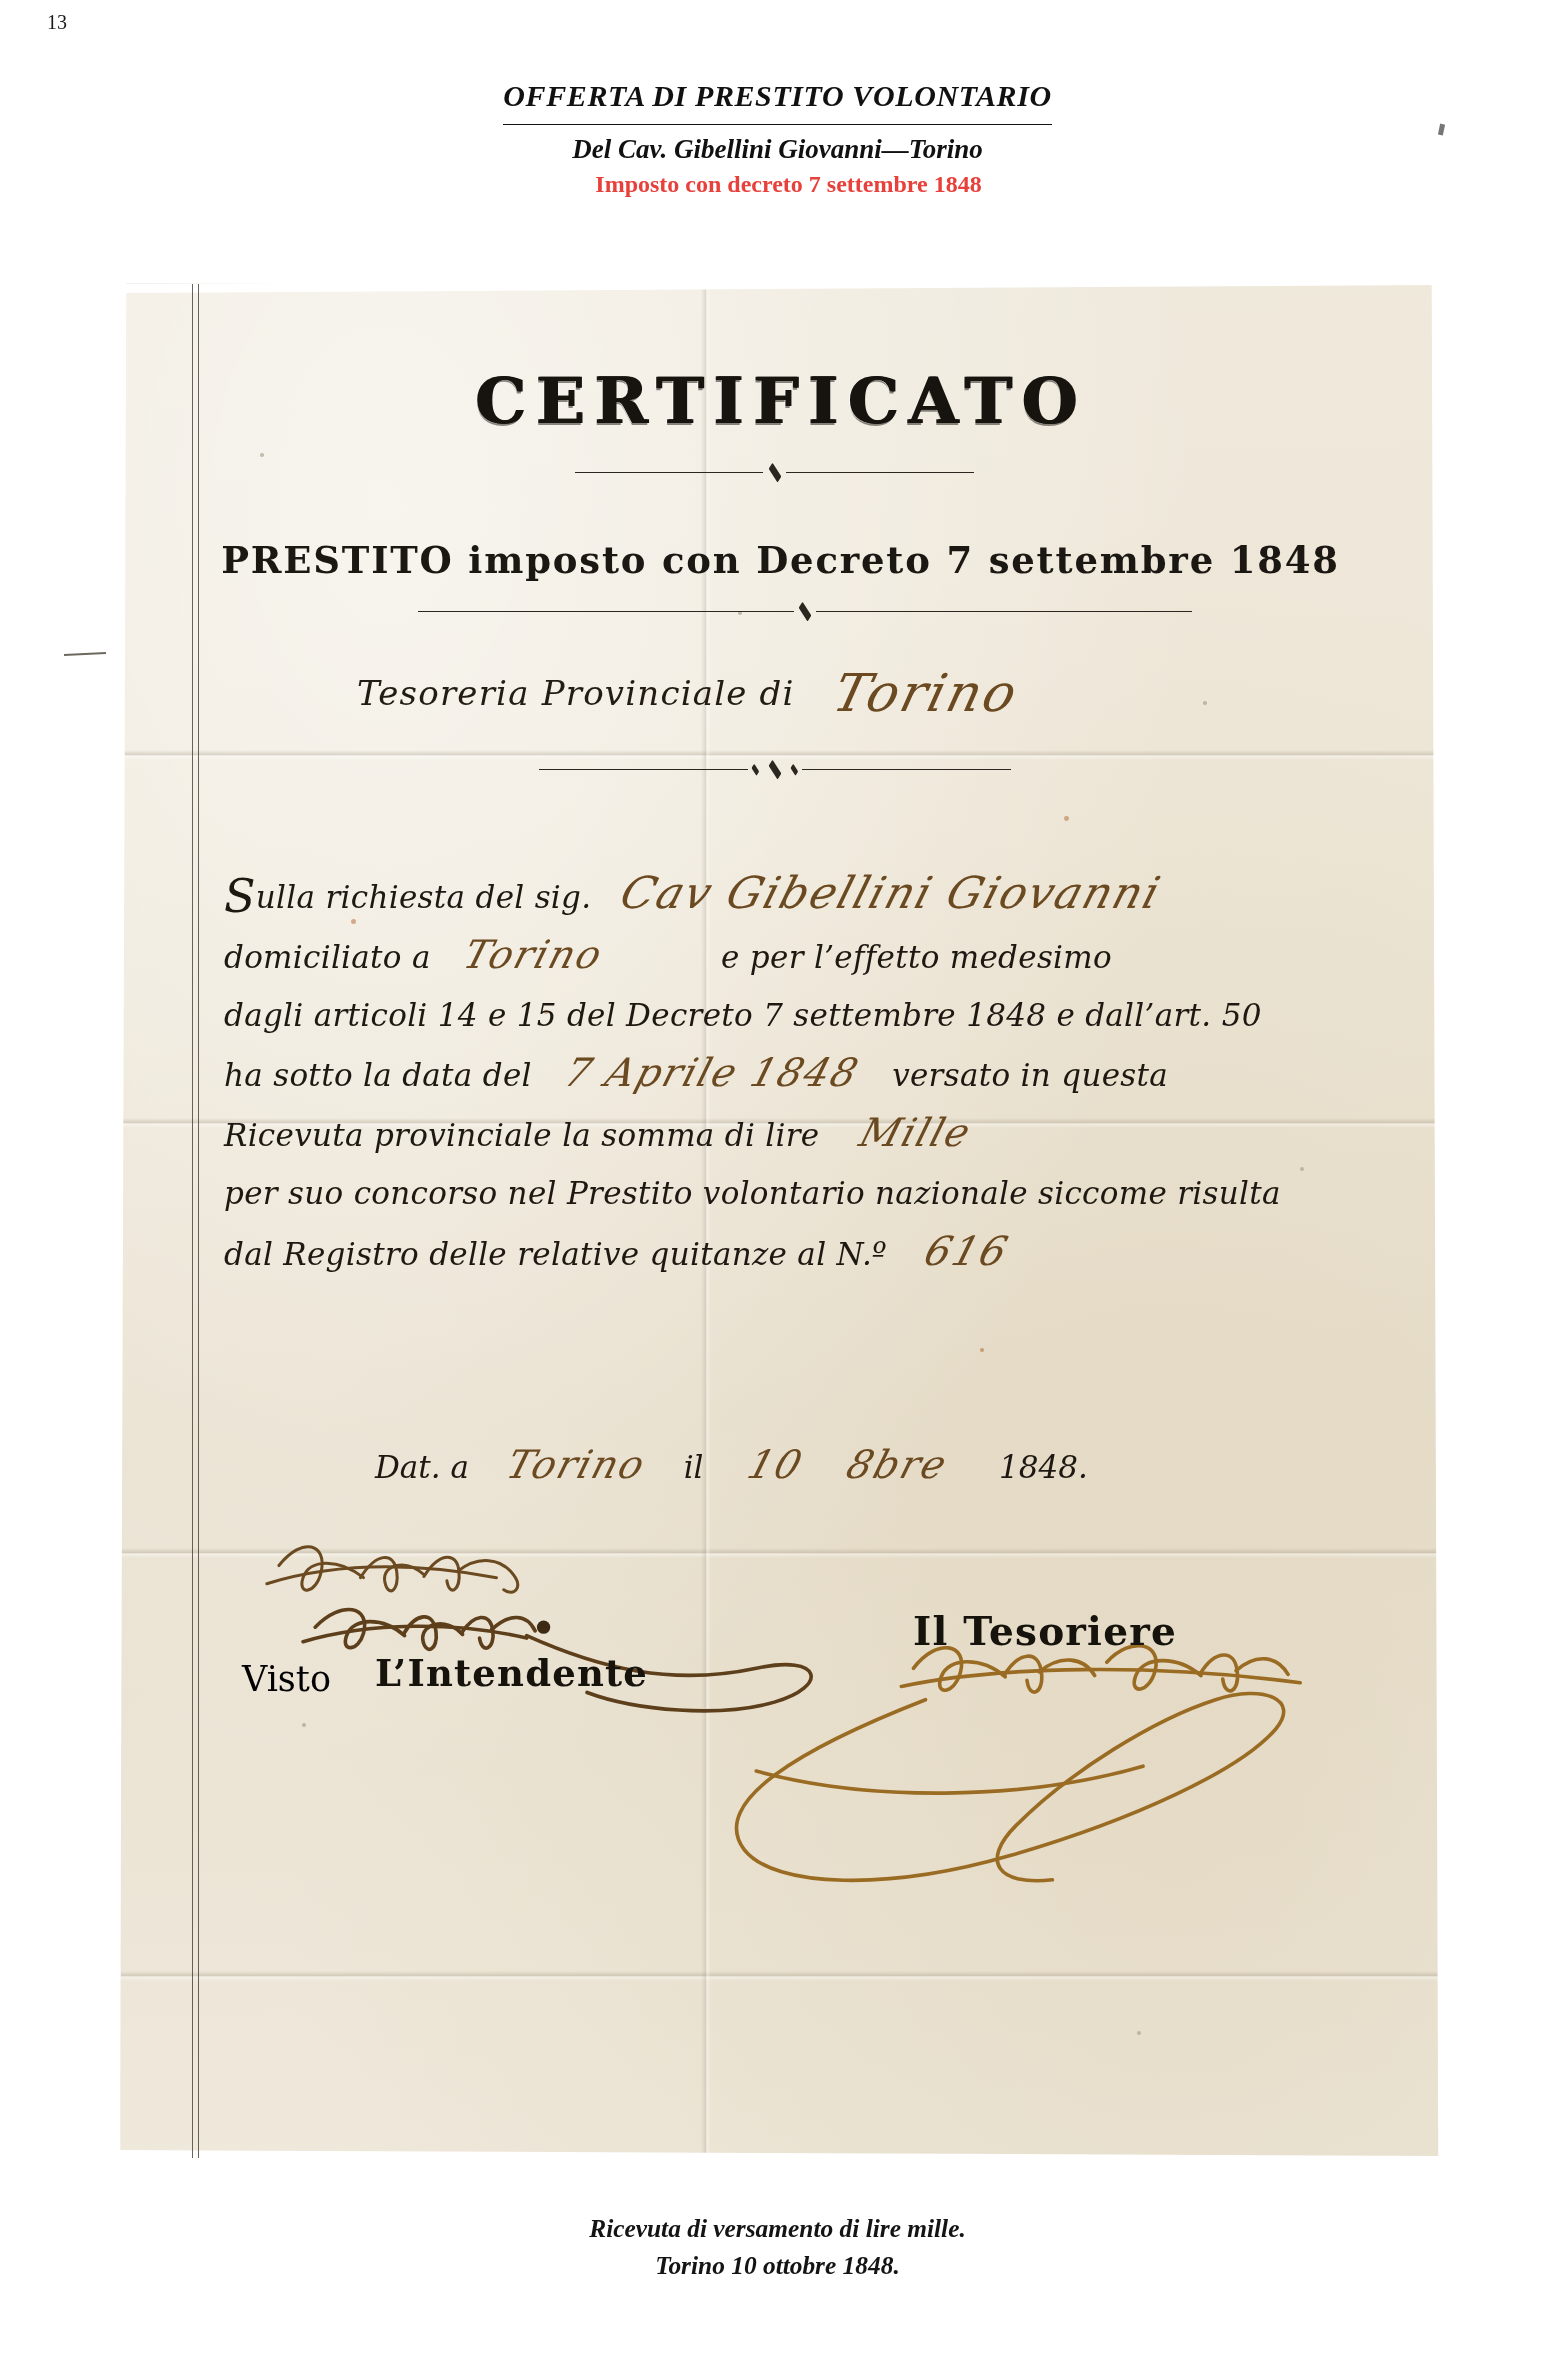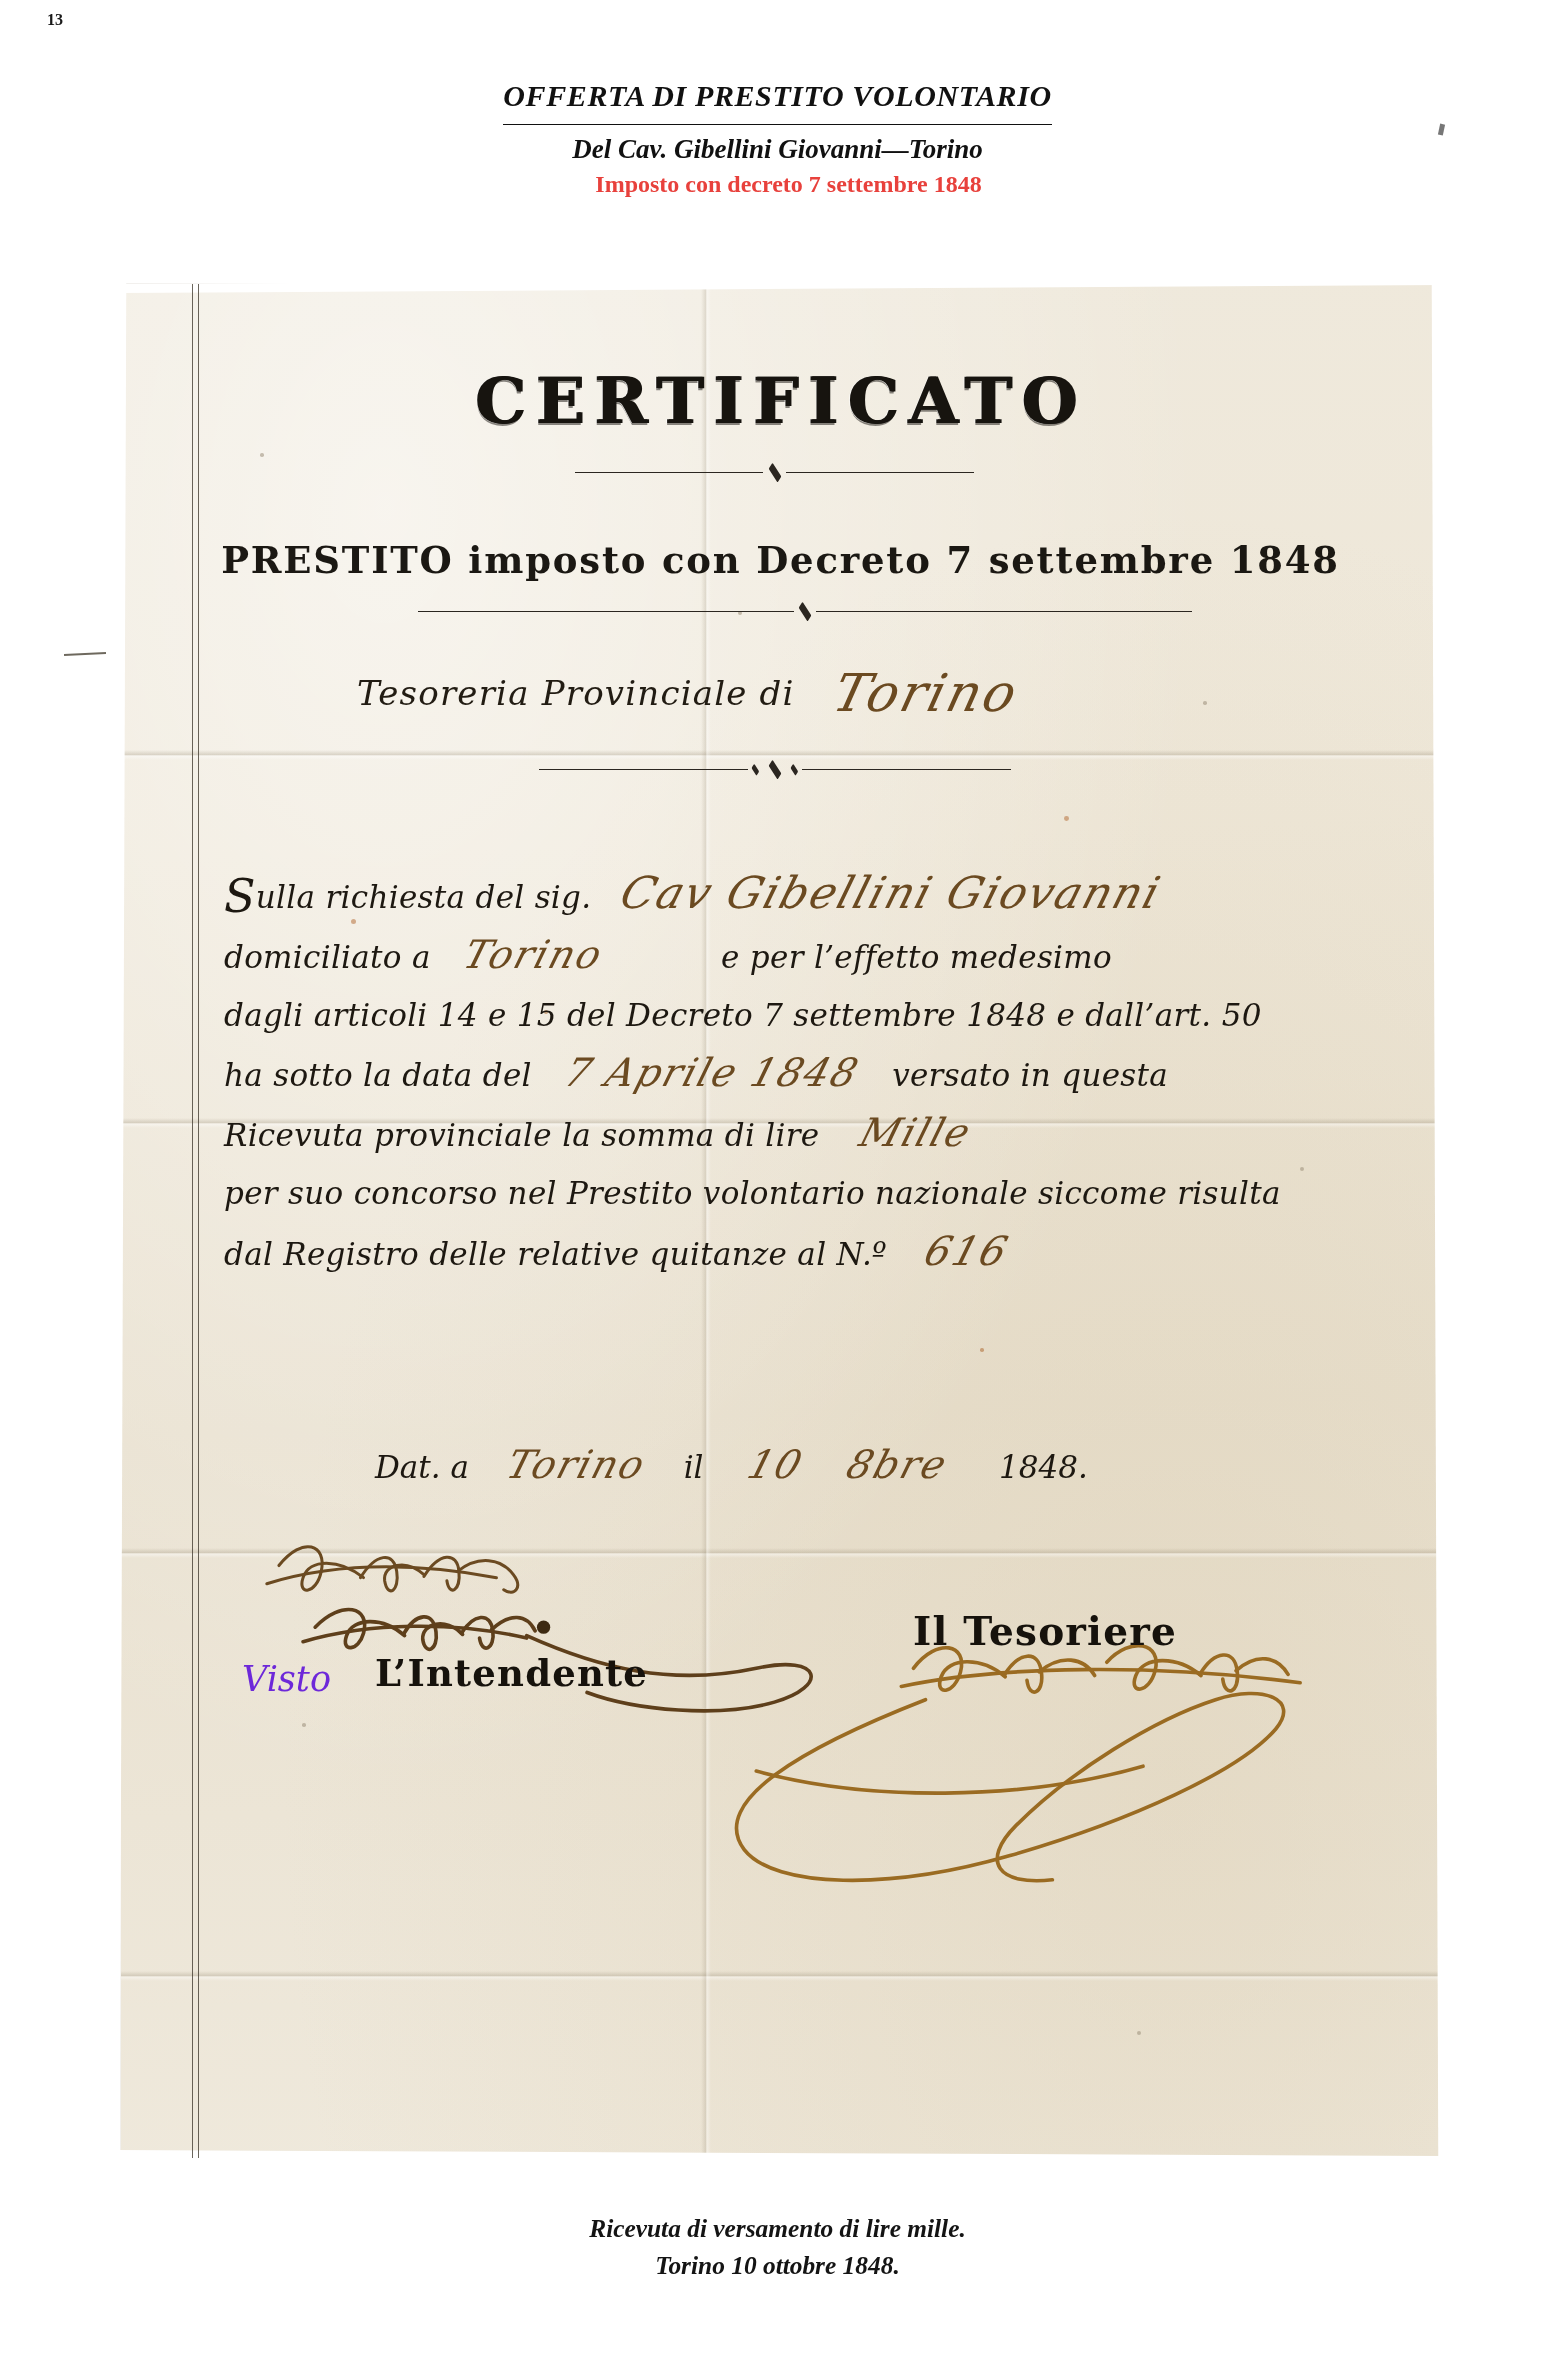--- a/index.html
+++ b/index.html
@@ -15,22 +15,22 @@
     position: relative;
     overflow: hidden;
   }
 
   
   .page-number {
     position: absolute;
     top: 11px;
     left: 47px;
     font-family: "Liberation Serif", serif;
-    font-size: 16px;
-    font-weight: bold;
+    font-size: 20px;
+    font-weight: normal;
     color: #1a1a1a;
   }
 
   
   .top-caption {
     position: absolute;
     top: 79px;
     left: 0;
     width: 1555px;
     text-align: center;
@@ -296,22 +296,21 @@
     font-weight: bold;
     color: #16120c;
     letter-spacing: 1.2px;
   }
   .visto {
     position: absolute;
     left: 30px;
     top: 172px;
     font-size: 35px;
     font-family: "DejaVu Serif", serif;
-    font-style: italic;
-    color: #6d28d9;
+    color: #000000;
   }
   .lintendente {
     position: absolute;
     left: 163px;
     top: 164px;
     font-size: 37px;
   }
   .iltesoriere {
     position: absolute;
     left: 701px;

